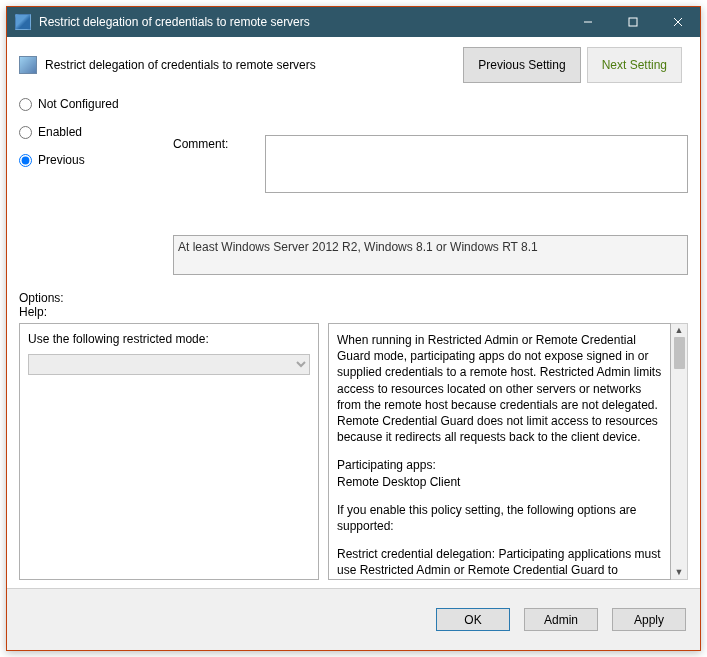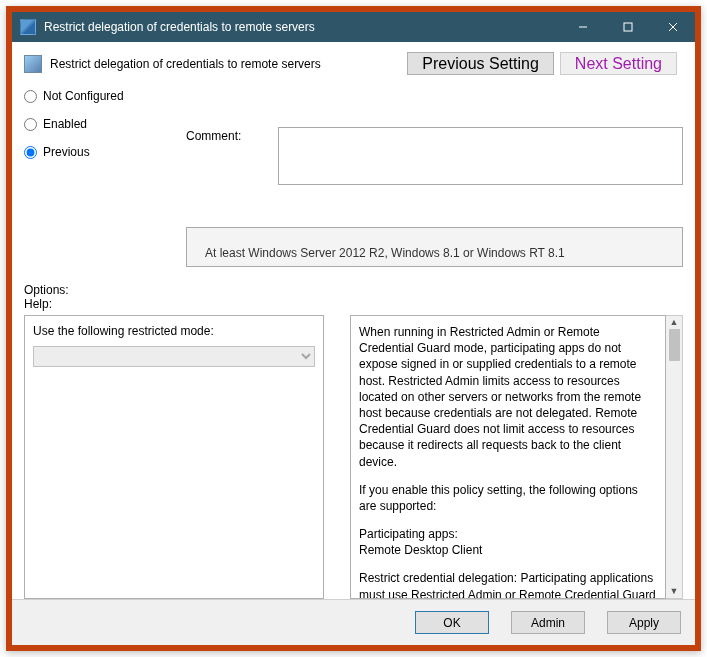--- a/index.html
+++ b/index.html
@@ -1,53 +1,53 @@
 <!DOCTYPE html>
 <html><head>
 <meta charset="utf-8">
 <style>
 * { box-sizing: border-box; margin: 0; padding: 0; font-family: "Segoe UI", Tahoma, sans-serif; font-size: 12px; }
 body { background: #fff; padding: 6px; }
-.window { width: 695px; height: 645px; border: 6px solid #c2410c; background: #fff; display: flex; flex-direction: column; box-shadow: 0 2px 8px rgba(0,0,0,0.25); }
+.window { width: 695px; height: 645px; border: 1px solid #c2410c; background: #fff; display: flex; flex-direction: column; box-shadow: 0 2px 8px rgba(0,0,0,0.25); }
 .titlebar { background: #2f5668; color: #fff; height: 30px; display: flex; align-items: center; padding-left: 8px; }
 .titlebar .tb-icon { width: 16px; height: 16px; margin-right: 8px; background: linear-gradient(135deg,#5a9bd4 40%,#2a6aa8 60%); border:1px solid #fff2; }
 .titlebar .tb-title { flex: 1; font-size: 12px; }
 .titlebar .wbtn { width: 45px; height: 30px; display:flex;align-items:center;justify-content:center; }
 .titlebar .wbtn svg { stroke:#fff; stroke-width:1; fill:none; }
 .inner { flex:1; padding: 10px 12px 0 12px; display:flex; flex-direction:column; overflow:hidden;}
 .head-row { display:flex; align-items:center; margin-bottom:10px; }
 .head-row .hd-icon { width:18px; height:18px; background:linear-gradient(135deg,#9ccff0,#587fb0); border:1px solid #6c89a8; margin-right:8px; }
 .head-row .hd-title { flex:1; font-size:12px; }
 .navbtns { display:flex; gap:6px; margin-right:6px; }
-.navbtn { border:1px solid #adadad; background:#e1e1e1; height:23px; padding:0 14px; font-size:16px; }
-.navbtn.disabled { color:#a21caf; border-color:#ccc; background:#efefef; }
-.section1 { display:flex; gap:32px; }
+.navbtn { border:1px solid #adadad; background:#e1e1e1; height:36px; padding:0 14px; font-size:12px; }
+.navbtn.disabled { color:#4d7c0f; border-color:#ccc; background:#efefef; }
+.section1 { display:flex; gap:24px; }
 .radio-col { width:130px; padding-top:4px; }
 .radio-col label { display:flex; align-items:center; margin-bottom:14px; }
 .radio-col input { margin-right:6px; }
 .comment-col { flex:1; }
 .comment-row { display:flex; margin-bottom:10px;margin-top:42px; }
 .comment-row .lbl { width:92px; padding-top:2px; }
-.comment-row textarea, .comment-row .sup-box { flex:1; border:1px solid #a9a9a9; height:58px; padding:18px; font-family:inherit; resize:none; }
+.comment-row textarea, .comment-row .sup-box { flex:1; border:1px solid #a9a9a9; height:58px; padding:4px; font-family:inherit; resize:none; }
 .comment-row .sup-box { height:40px; background:#f4f4f4; color:#333; overflow-y:scroll; }
 .sup-label{padding-top:10px;}
 .section-labels { display:flex; margin-top:6px; margin-bottom:4px;flex-direction:column; }
 .section-labels .opt-lbl { width:300px; }
-.section2 { display:flex; gap:26px; flex:1; min-height:0; margin-bottom:0;}
+.section2 { display:flex; gap:9px; flex:1; min-height:0; margin-bottom:8px;}
 .panel { border:1px solid #b0b0b0; padding:8px; overflow:auto; }
 .panel.options { width:300px; }
 .panel.help { flex:1; }
 .opt-text { margin-bottom:8px; }
 .opt-select { width:100%; height:21px; border:1px solid #a9a9a9; background:#e6e6e6; }
 .help p { margin-bottom:12px; line-height:1.35; }
 .help-wrap{display:flex;flex:1;min-height:0;}
 .vscroll{width:17px;background:#f0f0f0;border:1px solid #ccc; border-left:none; display:flex;flex-direction:column;align-items:center; padding:2px 0;}
 .vscroll .arrow{font-size:9px;color:#555;line-height:1;}
 .vscroll .thumb{margin-top:2px;width:11px;height:32px;background:#c1c1c1;border-radius:1px;}
-.footer { height:46px; border-top:1px solid #d0d0d0; background:#f0f0f0; display:flex; justify-content:flex-end; align-items:center; gap:22px; padding-right:14px; }
+.footer { height:62px; border-top:1px solid #d0d0d0; background:#f0f0f0; display:flex; justify-content:flex-end; align-items:center; gap:14px; padding-right:14px; }
 .footer .fbtn { height:23px; width:74px; border:1px solid #adadad; background:#e1e1e1; font-size:12px; }
 .footer .fbtn.primary { border-color:#2a7ab0; }
 </style>
 </head>
 <body>
 
 <div class="window">
 
   <div class="titlebar">
     <div class="tb-icon"></div>
@@ -115,25 +115,25 @@
 
     <div class="section2">
       <div class="panel options">
         <div class="opt-text">Use the following restricted mode:</div>
         <select class="opt-select" disabled=""></select>
       </div>
 
       <div class="help-wrap">
         <div class="panel help">
           <p>When running in Restricted Admin or Remote Credential Guard mode, participating apps do not expose signed in or supplied credentials to a remote host. Restricted Admin limits access to resources located on other servers or networks from the remote host because credentials are not delegated. Remote Credential Guard does not limit access to resources because it redirects all requests back to the client device.</p>
-          <p>If you enable this policy setting, the following options are supported:</p>
           <p>
             <span>Participating apps:</span><br>
             <span>Remote Desktop Client</span>
           </p>
+          <p>If you enable this policy setting, the following options are supported:</p>
           <p>Restrict credential delegation: Participating applications must use Restricted Admin or Remote Credential Guard to connect to remote hosts.</p>
         </div>
         <div class="vscroll">
           <div class="arrow">▲</div>
           <div class="thumb"></div>
           <div style="flex:1"></div>
           <div class="arrow">▼</div>
         </div>
       </div>
     </div>

